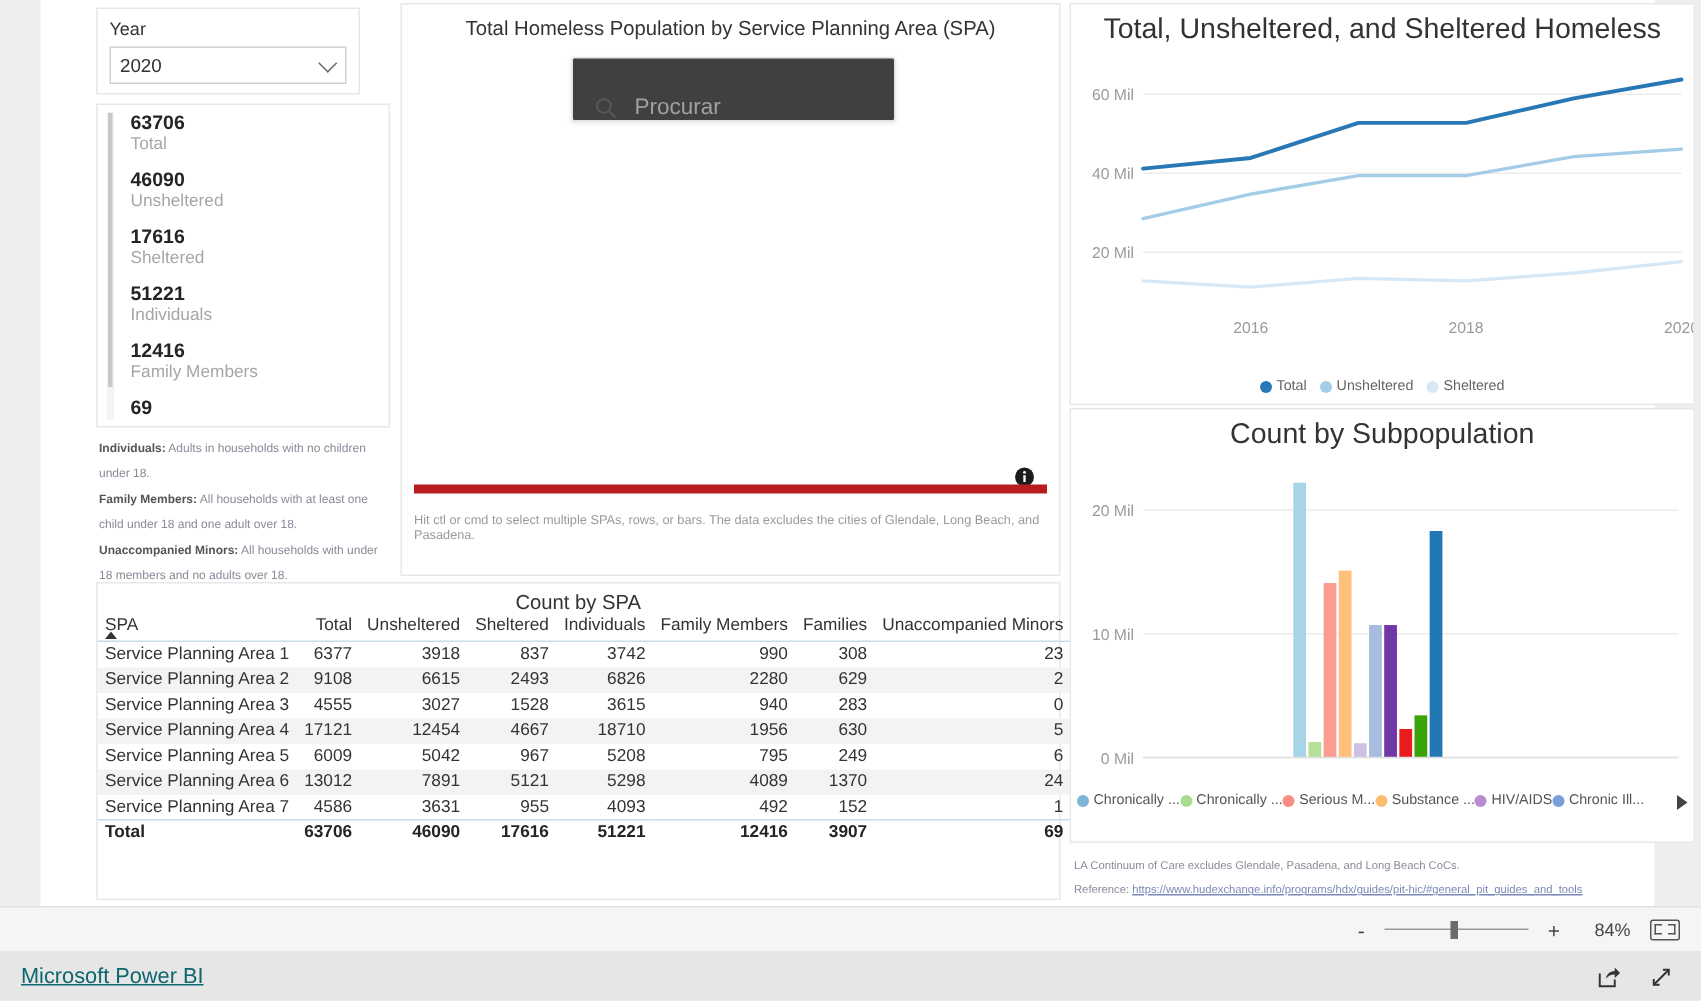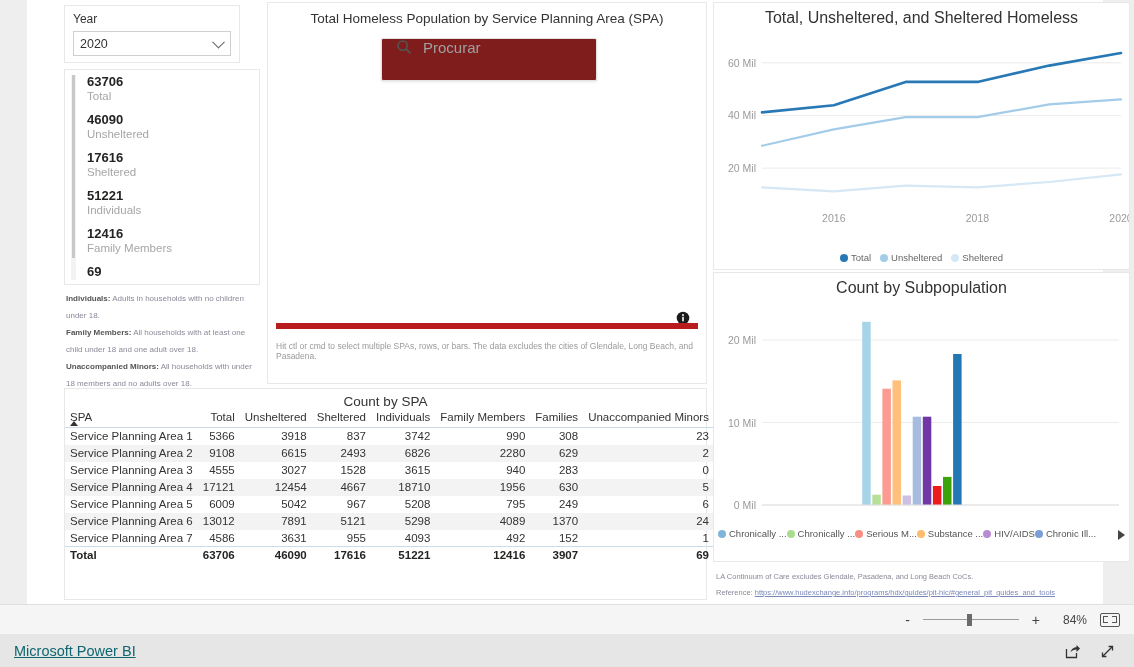--- a/index.html
+++ b/index.html
@@ -19,21 +19,21 @@
     background: #ffffff;
   }
   #leftgutter { position:absolute; left:0; top:0; width:27px; height:604px; background:#eeeeee; }
   #rightgutter { position:absolute; left:1103px; top:0; width:31px; height:604px; background:#eeeeee; }
 
   .tile {
     position: absolute; background: #ffffff;
     border: 1px solid #e8e8e8;
   }
   .tile-title {
-    text-align: center; font-size: 16px; color: #333; padding-top: 6px;
+    text-align: center; font-size: 19px; color: #333; padding-top: 6px;
     font-family: "Liberation Sans", sans-serif;
   }
 
   
   #slicer { left: 37px; top: 5px; width: 176px; height: 58px; }
   #slicer .label { font-size: 12px; color: #333; padding: 6px 0 0 8px; }
   .dropdown {
     margin: 5px 8px 0 8px; height: 25px; border: 1px solid #d0d0d0;
     background: #fff; display: flex; align-items: center; padding: 0 6px;
     font-size: 12.5px; color: #333; cursor: pointer; position: relative;
@@ -68,22 +68,22 @@
     position: absolute; left: 37px; top: 288px; width: 196px; height: 96px;
     font-size: 8px; color: #8a8a99; line-height: 17px; padding: 2px 2px 0 2px;
   }
   #footnotes b { color: #555; font-weight: bold; }
 
   
   #spapanel { left: 240px; top: 2px; width: 440px; height: 382px; }
   #spapanel .tile-title { font-size: 13.5px; padding-top: 8px; }
   .searchbox {
     position: absolute; left: 113px; top: 35px; width: 216px; height: 43px;
-    background: #7f1d1d; border: 1px solid #e3e3e3; border-radius: 2px;
-    display: flex; align-items: flex-start; padding-left: 14px;
+    background: #404040; border: 1px solid #e3e3e3; border-radius: 2px;
+    display: flex; align-items: flex-end; padding-left: 14px;
     box-shadow: 0 1px 3px rgba(0,0,0,0.10);
   }
   .searchbox .ph { font-size: 15px; color: #a0a0a0; margin-left: 11px; }
   .info-icon {
     position: absolute; right: 16px; bottom: 58px; width: 14px; height: 14px;
   }
   .spa-hint {
     position: absolute; left: 8px; right: 8px; bottom: 22px;
     font-size: 8.5px; color: #9a9a9a; border-top: 6px solid #b91c1c;
     padding-top: 12px;
@@ -276,21 +276,21 @@
           <th class="num" style="width:64px">Sheltered</th>
           <th class="num" style="width:72px">Individuals</th>
           <th class="num" style="width:100px">Family Members</th>
           <th class="num" style="width:56px">Families</th>
           <th class="num">Unaccompanied Minors</th>
         </tr>
       </thead>
       <tbody>
         <tr>
           <td>Service Planning Area 1</td>
-          <td class="num">5366</td>
+          <td class="num">6377</td>
           <td class="num">3918</td>
           <td class="num">837</td>
           <td class="num">3742</td>
           <td class="num">990</td>
           <td class="num">308</td>
           <td class="num">23</td>
         </tr>
         <tr>
           <td>Service Planning Area 2</td>
           <td class="num">9108</td>

